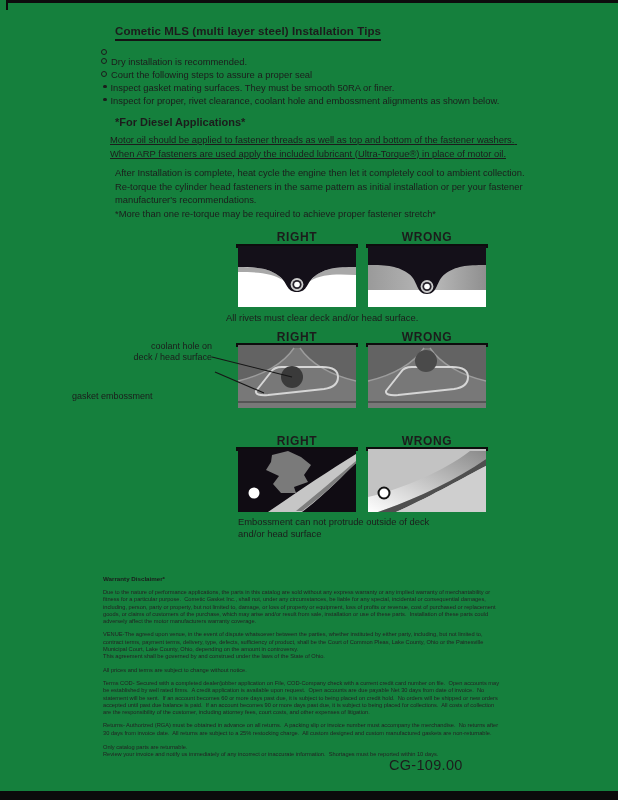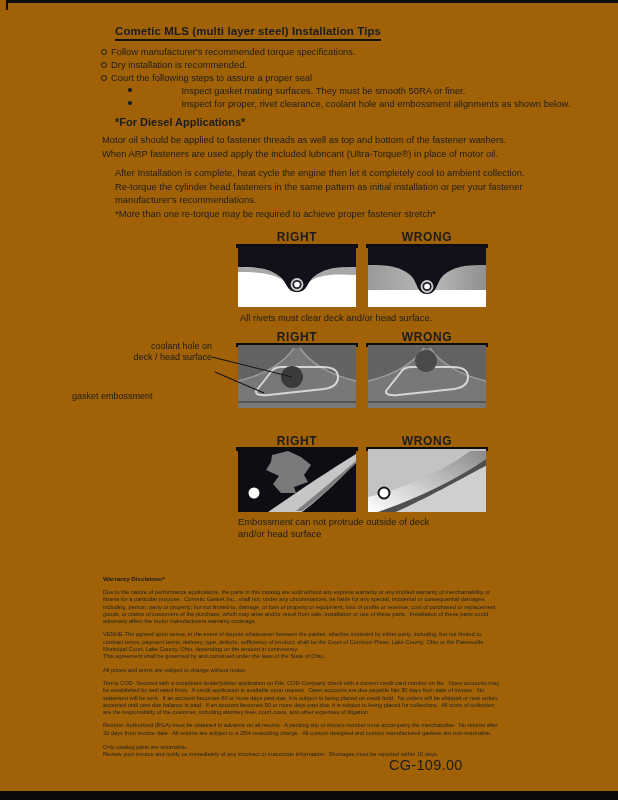--- a/index.html
+++ b/index.html
@@ -1,17 +1,17 @@
 <!DOCTYPE html>
 <html><head>
 <meta charset="utf-8">
 <style>
   html,body{margin:0;padding:0;background:#e8e8e8;}
   #page{
-    position:relative;width:618px;height:800px;background:#a16207;
+    position:relative;width:618px;height:800px;background:#15803d;
     font-family:"Liberation Sans", sans-serif;color:#1c1c1c;overflow:hidden;
   }
   .abs{position:absolute;}
   
   #top-rule{left:6px;top:0;width:612px;height:3px;background:#0d0d0d;}
   #top-tick{left:6px;top:0;width:2px;height:10px;background:#0d0d0d;}
   #bottom-bar{left:0;top:791px;width:618px;height:9px;background:#0b0b0b;}
 
   
   #doc-title{
@@ -24,27 +24,27 @@
   #tips-list{left:101px;top:45px;width:470px;list-style:none;margin:0;padding:0;}
   #tips-list li{display:flex;align-items:flex-start;line-height:13px;font-size:9.4px;}
   .bullet-o{
     width:4px;height:4px;border:1px solid #1c1c1c;border-radius:50%;
     margin:3.5px 4px 0 0;flex:none;
   }
   .bullet-f{
     width:3.5px;height:3.5px;background:#1c1c1c;border-radius:50%;
     margin:4px 4px 0 0;flex:none;
   }
-  .sub{margin-left:27px;gap:46px;}
+  .sub{margin-left:2px;}
 
   
   .h2{font-size:11px;font-weight:bold;white-space:pre;}
   .para{font-size:9.4px;line-height:13.5px;white-space:pre-wrap;width:412px;}
   #diesel-heading{left:115px;top:116px;}
-  #diesel-p1{left:102px;top:133px;}
+  #diesel-p1{left:110px;top:133px;text-decoration:underline;}
   #diesel-p2{left:115px;top:166px;}
   #diesel-p3{left:115px;top:207px;}
 
   
   .rw-label{width:122px;text-align:center;font-size:12px;font-weight:bold;letter-spacing:.6px;}
   .panel{width:118px;height:0;border:2px solid #0d0d0d;background:#fff;}
   .panel svg{display:block;}
   .caption{font-size:9.4px;line-height:11.5px;white-space:pre-wrap;}
 
   
@@ -64,21 +64,20 @@
 <div id="page">
 
   <div class="abs" id="top-rule"></div>
   <div class="abs" id="top-tick"></div>
 
   <div class="abs" id="doc-title">Cometic MLS (multi layer steel) Installation Tips</div>
 
   <ul class="abs" id="tips-list">
     <li>
         <span class="bullet-o"></span>
-        <span>Follow manufacturer's recommended torque specifications.</span>
       </li>
     <li>
         <span class="bullet-o"></span>
         <span>Dry installation is recommended.</span>
       </li>
     <li>
         <span class="bullet-o"></span>
         <span>Court the following steps to assure a proper seal</span>
       </li>
     <li class="sub">
@@ -120,21 +119,21 @@
         </linearGradient>
       </defs>
       <rect x="0" y="0" width="118" height="61" fill="#ffffff"></rect>
       <rect x="0" y="19" width="118" height="25" fill="url(#fg1)"></rect>
       <path d="M0,0 H118 V19 C98,19 88,20 77,28 C68,34.5 70,48 59,48 C48,48 50,34.5 41,28 C30,20 20,19 0,19 Z" fill="#141019"></path>
       <circle cx="59" cy="40.5" r="6.4" fill="#cbcbcb"></circle>
       <circle cx="59" cy="40.5" r="4.6" fill="#26222b"></circle>
       <circle cx="59" cy="40.5" r="2.8" fill="#ffffff"></circle>
     </svg>
   </div>
-  <div class="abs caption" style="left:240px;top:312px;">All rivets must clear deck and/or head surface.</div>
+  <div class="abs caption" style="left:226px;top:312px;">All rivets must clear deck and/or head surface.</div>
 
   <div class="abs rw-label" style="left:236px;top:330px;">RIGHT</div>
   <div class="abs rw-label" style="left:366px;top:330px;">WRONG</div>
 
   <div class="abs" id="fig2-labels">coolant hole on
 deck / head surface</div>
   <div class="abs" id="fig2-label-embossment">gasket embossment</div>
 
   <div class="abs panel" style="left:236px;top:343px;">
     <svg width="118" height="63" viewBox="0 0 118 63">

